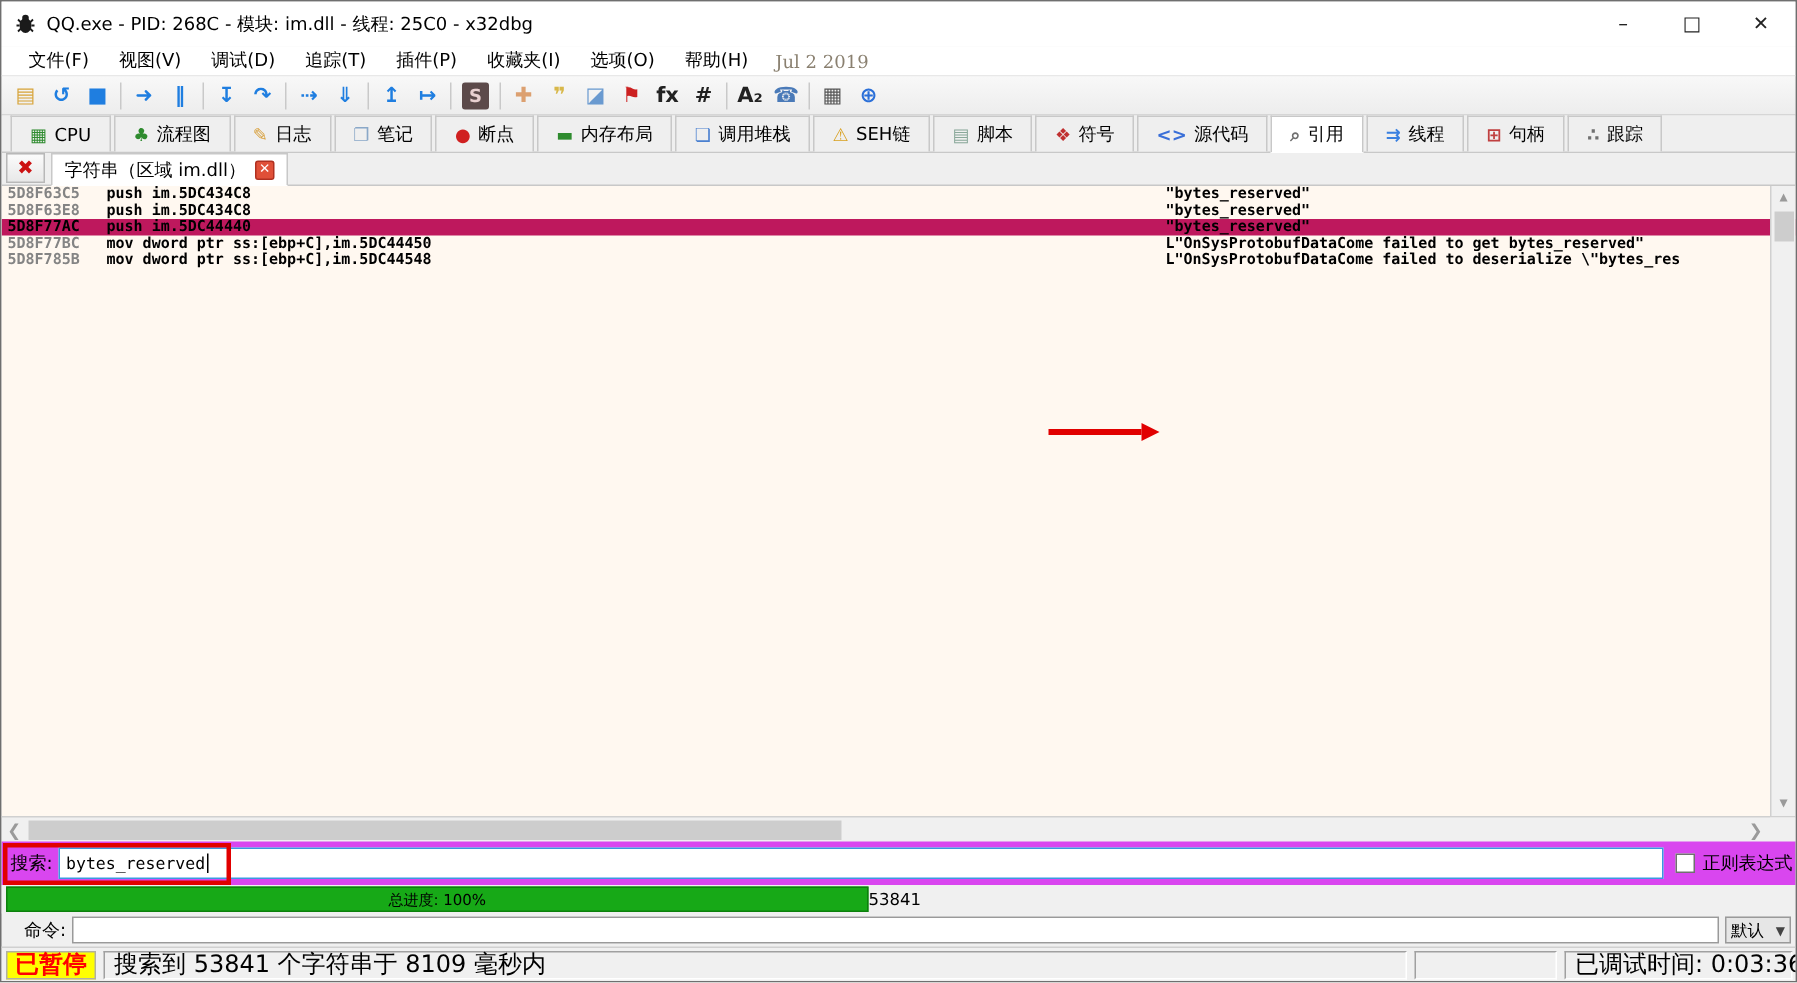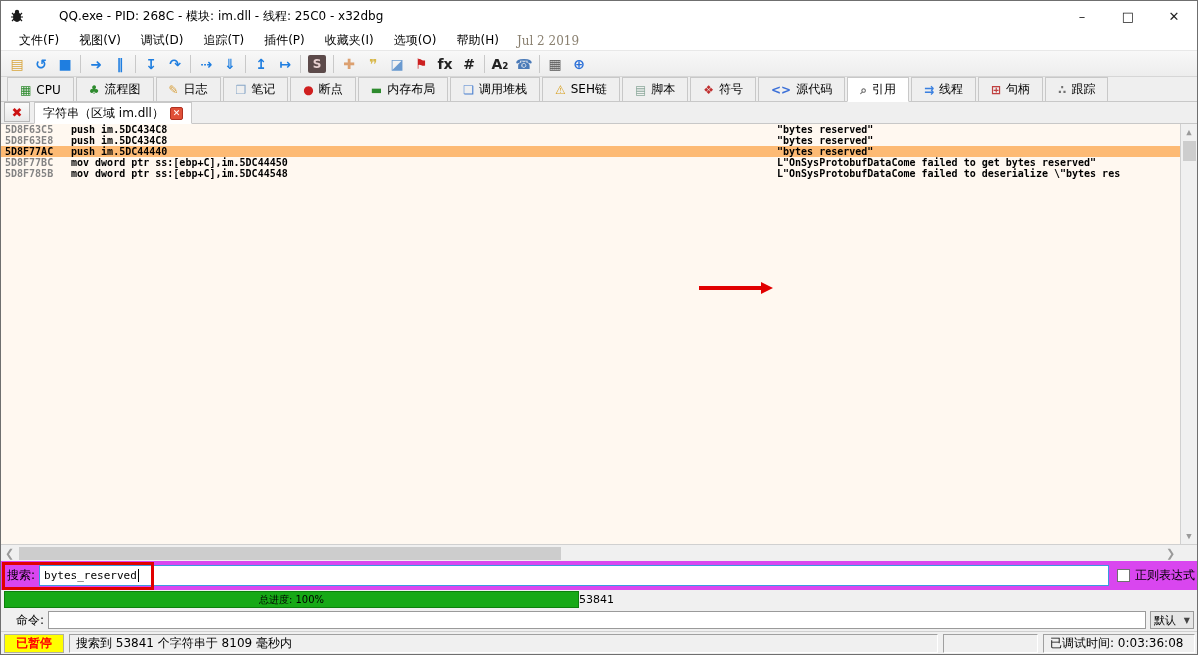--- a/index.html
+++ b/index.html
@@ -3,21 +3,21 @@
 <meta charset="utf-8">
 <style>
   * { margin:0; padding:0; box-sizing:border-box; }
   html,body { width:1198px; height:655px; }
   body { font-family:"DejaVu Sans","Liberation Sans",sans-serif; font-size:12px; color:#000; background:#fff; }
   .window { width:1198px; height:655px; border:1px solid #6f6f6f; display:flex; flex-direction:column; overflow:hidden; background:#f0f0f0; }
 
   
   .titlebar { height:30px; background:#fff; display:flex; align-items:center; flex:0 0 auto; }
   .titlebar .bug { margin:0 6px 0 8px; }
-  .title-text { flex:1; font-size:12px; color:#000;margin-left:28px; }
+  .title-text { flex:1; font-size:12px; color:#000; }
   .wincontrols { display:flex; height:100%; }
   .wbtn { width:46px; display:flex; align-items:center; justify-content:center; font-size:13px; color:#222; }
 
   
   .menubar { height:20px; background:#fff; display:flex; align-items:center; padding-left:8px; flex:0 0 auto; border-bottom:1px solid #e8e8e8; }
   .menuitem { padding:0 10px; font-size:12px; }
   .builddate { color:#8a8070; font-family:"DejaVu Serif","Liberation Serif",serif; margin-left:8px; font-size:12px; }
 
   
   .toolbar { height:26px; background:linear-gradient(#f8f8f8,#ededed); border-bottom:1px solid #d6d6d6; display:flex; align-items:center; padding-left:4px; flex:0 0 auto; }
@@ -38,21 +38,21 @@
   .subclose { width:13px; height:13px; margin-left:6px; background:#e05038; border:1px solid #b03020; border-radius:2px; color:#fff; font-size:9px; line-height:11px; text-align:center; font-weight:bold; }
 
   
   .tablearea { flex:1 1 auto; background:#fff8f0; position:relative; overflow:hidden; font-family:"DejaVu Sans Mono","Liberation Mono",monospace; }
   .thead { display:flex; height:13px; background:#e2e1dd; border-bottom:1px solid #9a9a9a; font-size:10px; font-weight:bold; }
   .thead .hc { border-right:1px solid #b5b5b5; padding-left:4px; text-decoration:underline; white-space:nowrap; overflow:hidden; }
   .hc.addr { width:66px; }
   .hc.dis  { width:706px; }
   .hc.str  { flex:1; }
   .trow { display:flex; height:11px; line-height:11px; font-size:10px; font-weight:bold; white-space:nowrap; }
-  .trow.sel { background:#fdba74; }
+  .trow.sel { background:#be185d; }
   .c-addr { width:66px; padding-left:4px; color:#848484; overflow:hidden; flex:0 0 auto; }
   .trow.sel .c-addr { color:#000; }
   .c-dis { width:706px; padding-left:4px; overflow:hidden; flex:0 0 auto; }
   .c-str { flex:1; padding-left:4px; overflow:hidden; }
   .match { border-bottom:2px solid #e10000; }
 
   .vscroll { position:absolute; top:0; right:0; width:17px; bottom:0; background:#f0f0f0; border-left:1px solid #d0d0d0; }
   .varrow { position:absolute; left:0; width:16px; height:16px; color:#9a9a9a; font-size:9px; text-align:center; line-height:16px; }
   .vthumb { position:absolute; left:2px; top:17px; width:13px; height:20px; background:#cdcdcd; }
 
@@ -85,21 +85,21 @@
   .pcount { flex:1; text-align:left; padding-right:4px; font-size:11px; }
 
   
   .commandrow { height:22px; background:#f0f0f0; display:flex; align-items:center; flex:0 0 auto;margin-left:10px; }
   .cmd-label { margin-left:5px; margin-right:4px; font-size:12px; }
   .cmd-input { flex:1; height:18px; background:#fff; border:1px solid #9a9a9a; }
   .cmd-dropdown { width:44px; height:18px; margin:0 3px 0 4px; background:#e6e6e6; border:1px solid #9a9a9a; display:flex; align-items:center; justify-content:space-between; padding:0 3px; font-size:11px; }
   .dd-arrow { font-size:8px; color:#444; }
 
   
-  .statusbar { height:23px; background:#f0f0f0; border-top:1px solid #d0d0d0; display:flex; align-items:center; flex:0 0 auto; font-size:12px; }
+  .statusbar { height:23px; background:#f0f0f0; border-top:1px solid #d0d0d0; display:flex; align-items:center; flex:0 0 auto; font-size:16px; }
   .paused { width:60px; height:19px; margin-left:3px; background:#ffff00; color:#ff0000; font-weight:bold; display:flex; align-items:center; justify-content:center; border:1px solid #b0b0a0; }
   .spanel { height:19px; border:1px solid; border-color:#a0a0a0 #ffffff #ffffff #a0a0a0; display:flex; align-items:center; padding:0 6px; margin-left:5px; }
   .spanel.msg { flex:1; }
   .spanel.empty { width:95px; }
   .spanel.time { width:152px; margin-right:2px; white-space:nowrap; }
 </style>
 </head>
 <body>
 
 <div class="window">

